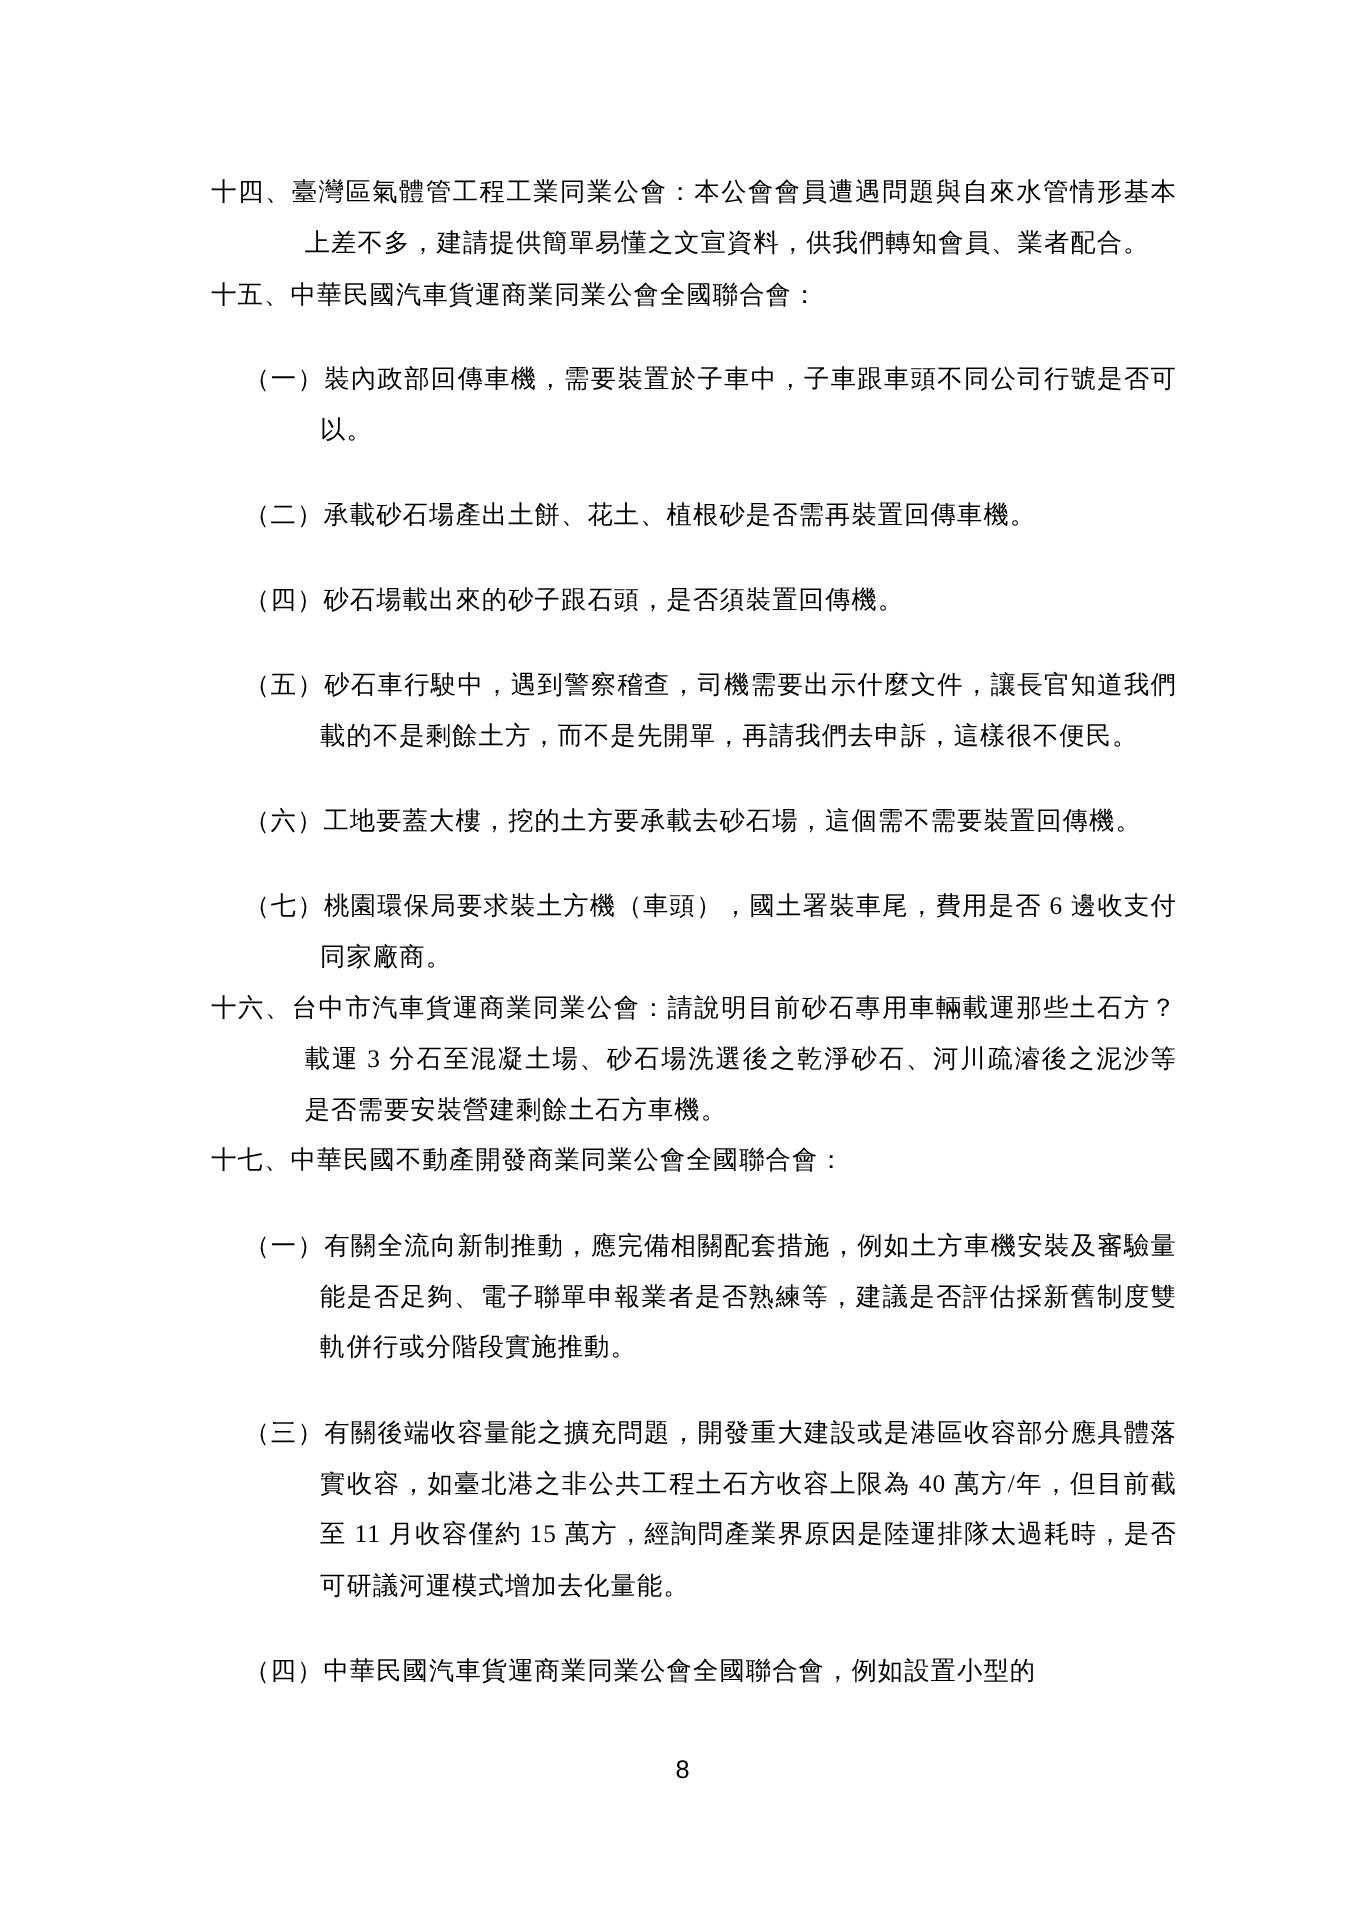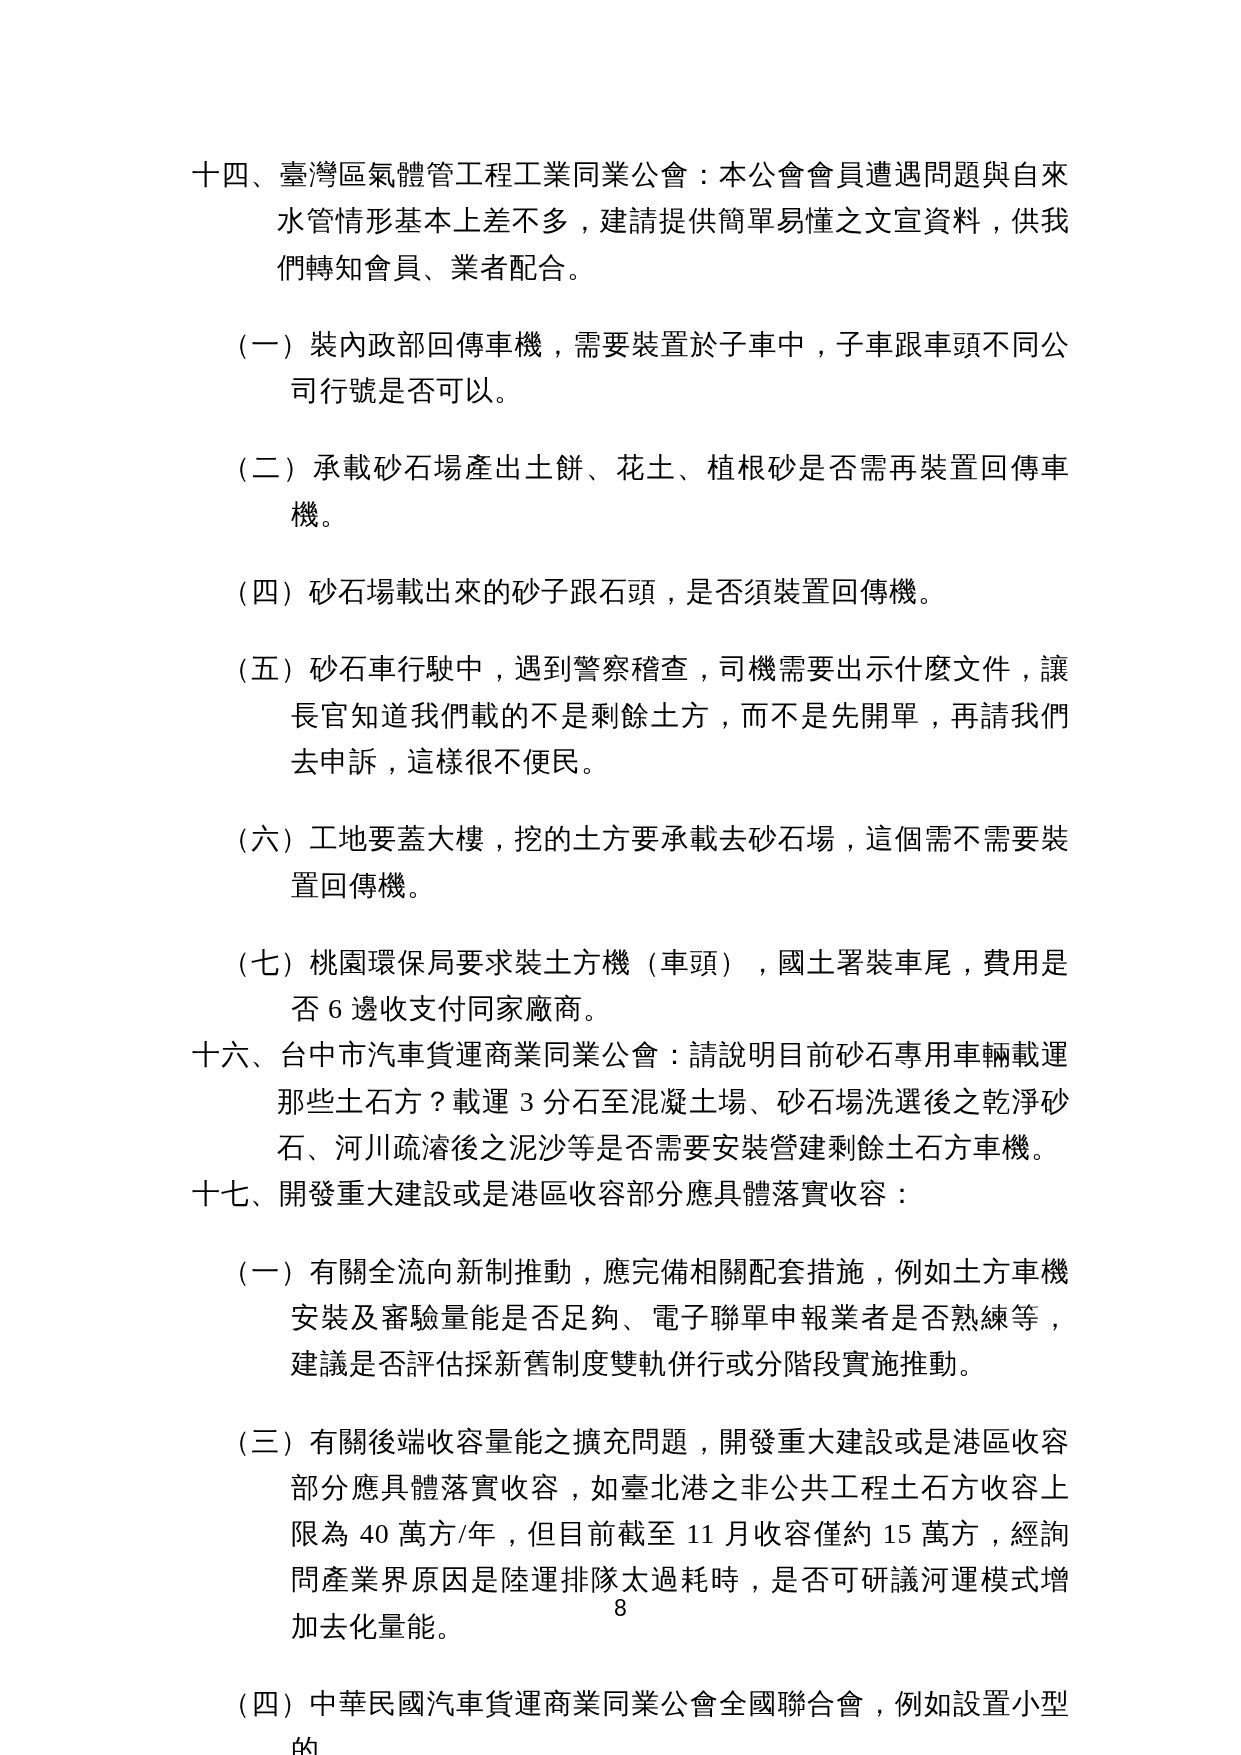--- a/index.html
+++ b/index.html
@@ -18,21 +18,21 @@
   .doc {
     position: absolute;
     top: 152px;
     left: 0;
     right: 0;
     padding-right: 171px;
   }
 
   .para {
     margin: 0;
-    font-size: 28px;
+    font-size: 23px;
     line-height: 46.3px;
     letter-spacing: 1px;
     text-align: justify;
     text-justify: inter-character;
   }
 
   
   .para.l1 { padding-left: 277px; text-indent: -85px; }
 
   
@@ -51,26 +51,27 @@
     font-family: "Liberation Sans", "DejaVu Sans", sans-serif;
     color: #000000;
   }
 </style>
 </head>
 <body>
 
 <div class="page">
   <div class="doc">
       <p class="para l1"><span class="marker">十四、</span><span>臺灣區氣體管工程工業同業公會：本公會會員遭遇問題與自來水管情形基本上差不多，建請提供簡單易懂之文宣資料，供我們轉知會員、業者配合。</span></p>
+      <p class="para l1"><span class="marker">十五、</span><span>中華民國汽車貨運商業同業公會全國聯合會：</span></p>
       <p class="para l2"><span class="marker">（一）</span><span>裝內政部回傳車機，需要裝置於子車中，子車跟車頭不同公司行號是否可以。</span></p>
       <p class="para l2"><span class="marker">（二）</span><span>承載砂石場產出土餅、花土、植根砂是否需再裝置回傳車機。</span></p>
       <p class="para l2"><span class="marker">（四）</span><span>砂石場載出來的砂子跟石頭，是否須裝置回傳機。</span></p>
       <p class="para l2"><span class="marker">（五）</span><span>砂石車行駛中，遇到警察稽查，司機需要出示什麼文件，讓長官知道我們載的不是剩餘土方，而不是先開單，再請我們去申訴，這樣很不便民。</span></p>
       <p class="para l2"><span class="marker">（六）</span><span>工地要蓋大樓，挖的土方要承載去砂石場，這個需不需要裝置回傳機。</span></p>
       <p class="para l2"><span class="marker">（七）</span><span>桃園環保局要求裝土方機（車頭），國土署裝車尾，費用是否 6 邊收支付同家廠商。</span></p>
       <p class="para l1"><span class="marker">十六、</span><span>台中市汽車貨運商業同業公會：請說明目前砂石專用車輛載運那些土石方？載運 3 分石至混凝土場、砂石場洗選後之乾淨砂石、河川疏濬後之泥沙等是否需要安裝營建剩餘土石方車機。</span></p>
-      <p class="para l1"><span class="marker">十七、</span><span>開發重大建設或是港區收容部分應具體落實收容：</span></p>
+      <p class="para l1"><span class="marker">十七、</span><span>中華民國不動產開發商業同業公會全國聯合會：</span></p>
       <p class="para l2"><span class="marker">（一）</span><span>有關全流向新制推動，應完備相關配套措施，例如土方車機安裝及審驗量能是否足夠、電子聯單申報業者是否熟練等，建議是否評估採新舊制度雙軌併行或分階段實施推動。</span></p>
       <p class="para l2"><span class="marker">（三）</span><span>有關後端收容量能之擴充問題，開發重大建設或是港區收容部分應具體落實收容，如臺北港之非公共工程土石方收容上限為 40 萬方/年，但目前截至 11 月收容僅約 15 萬方，經詢問產業界原因是陸運排隊太過耗時，是否可研議河運模式增加去化量能。</span></p>
       <p class="para l2"><span class="marker">（四）</span><span>中華民國汽車貨運商業同業公會全國聯合會，例如設置小型的</span></p>
     </div>
   <div class="page-num">8</div>
 </div>
 
 </body></html>

